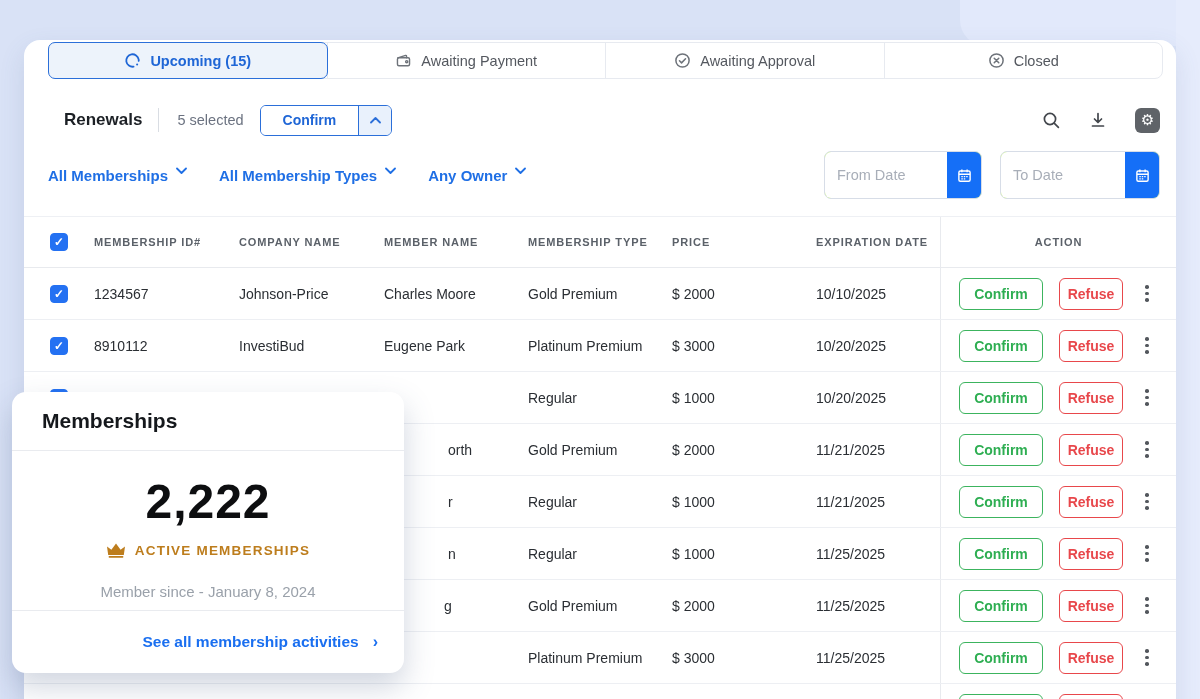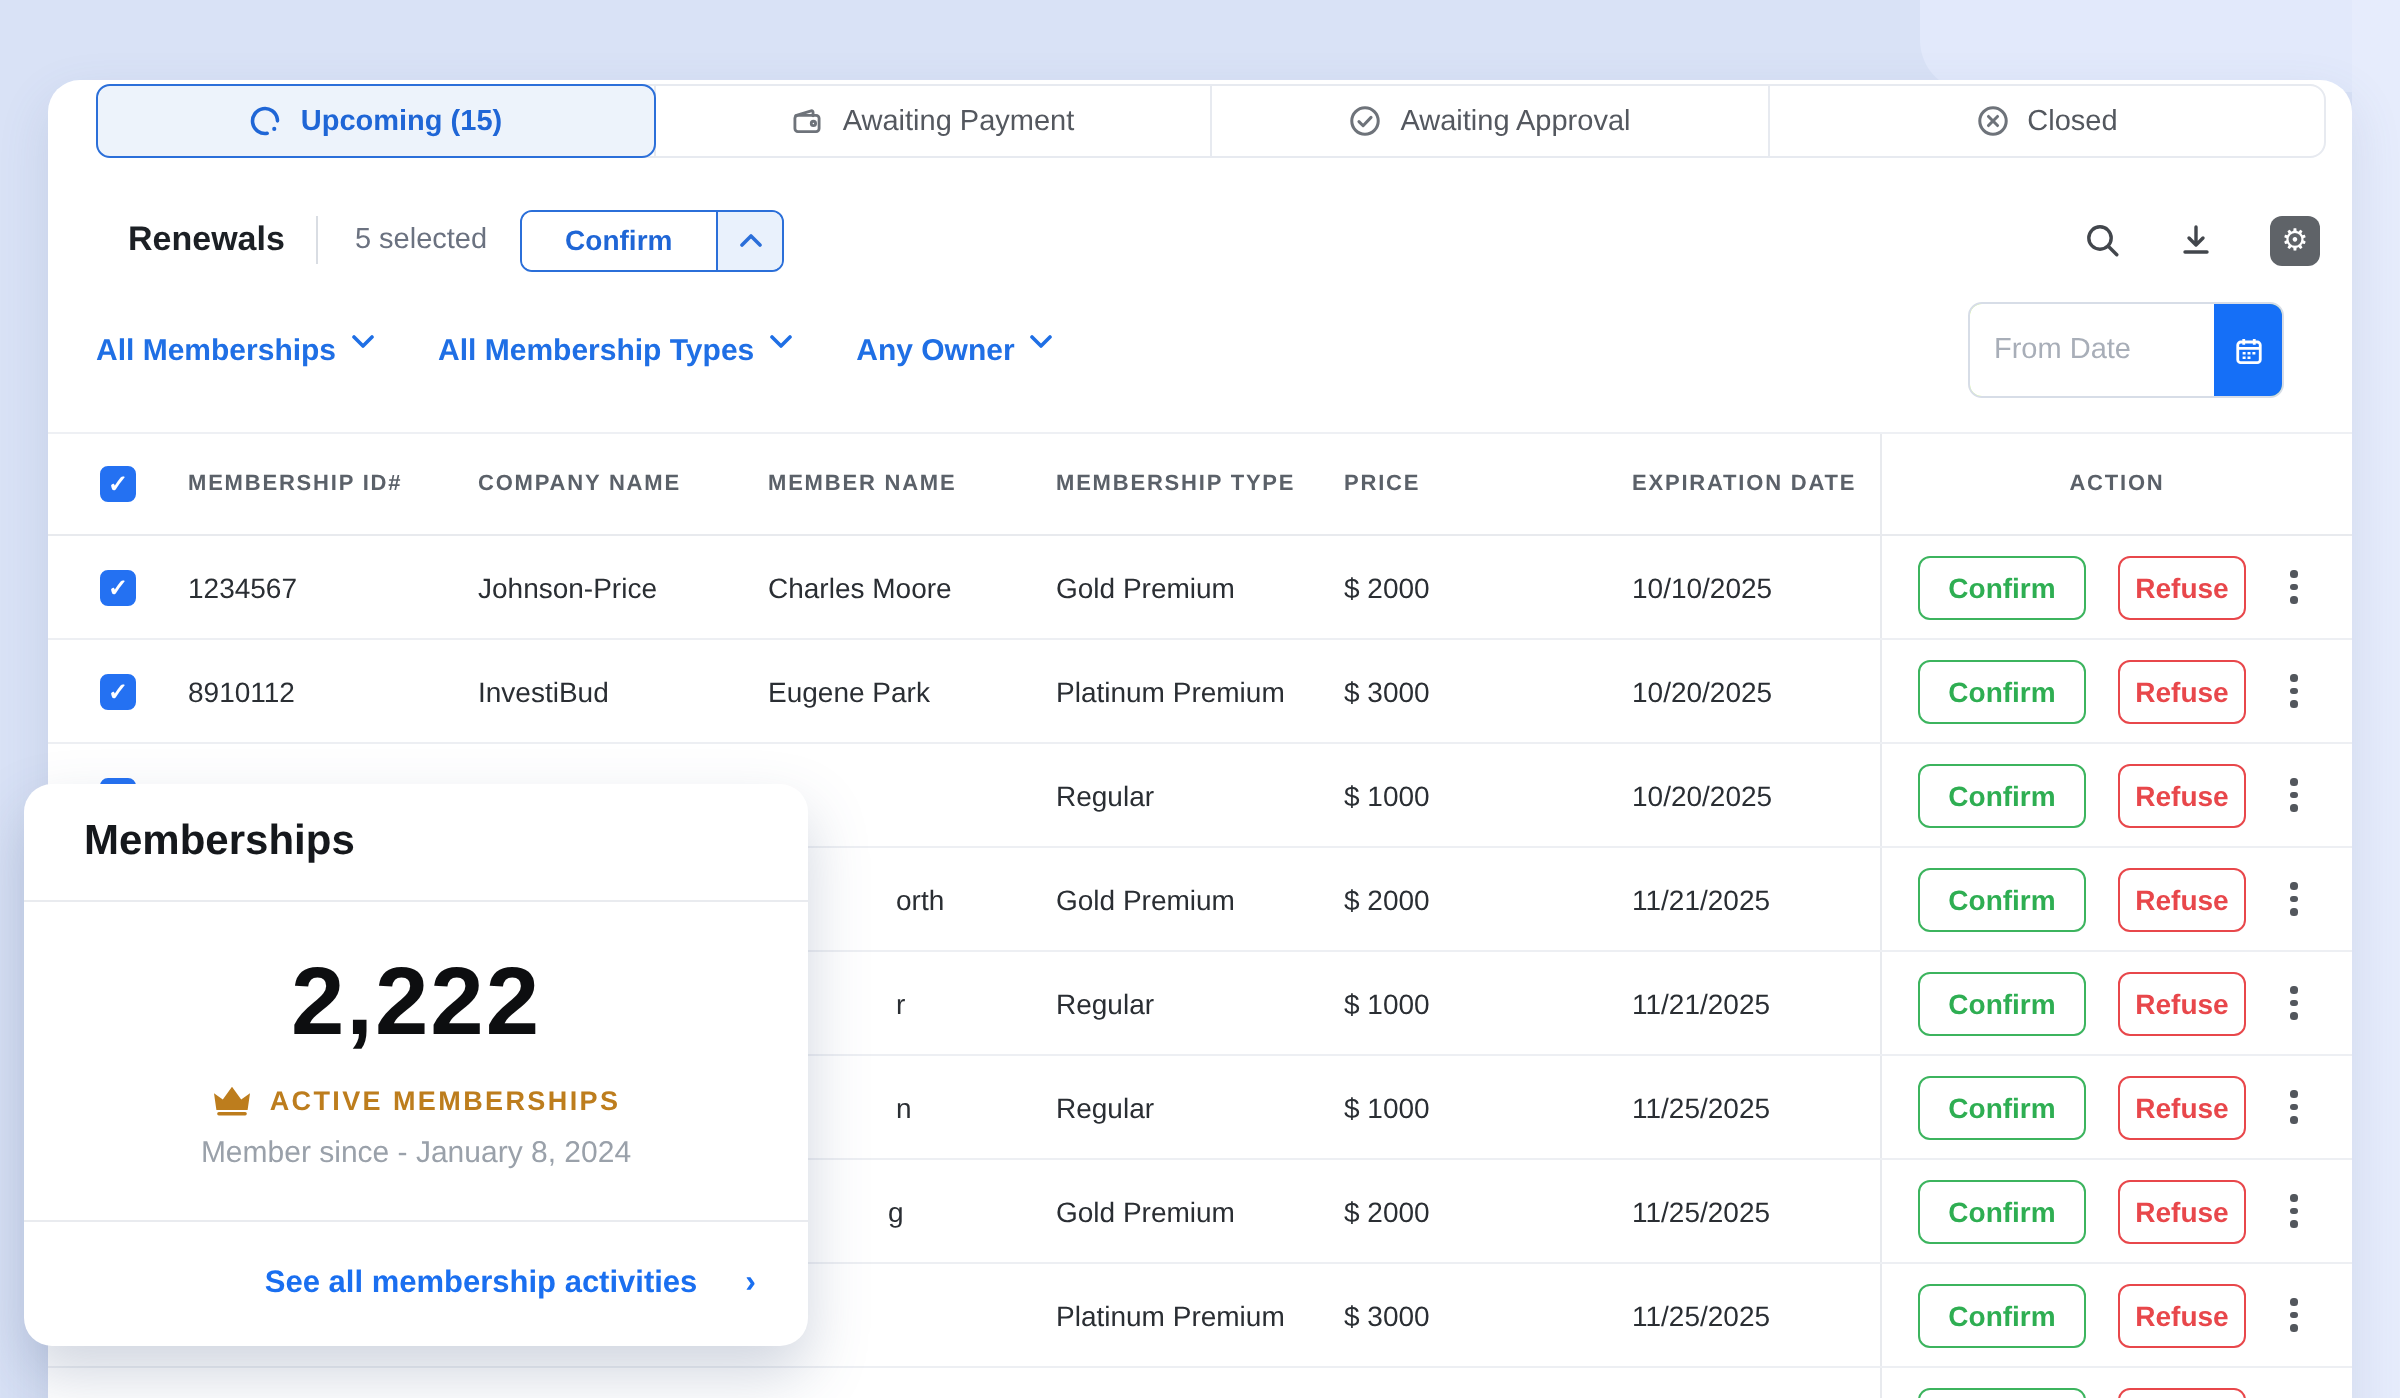--- a/index.html
+++ b/index.html
@@ -76,23 +76,23 @@
   
   .popup { position:absolute; left:12px; top:392px; width:392px; height:281px; background:#fff;
            border-radius:14px; box-shadow:0 14px 30px rgba(70,90,130,.25); z-index:30; }
   .popup .phead { height:59px; display:flex; align-items:center; padding:0 30px;
                   border-bottom:1px solid #e9ebef; }
   .popup .ptitle { font-size:21px; font-weight:bold; color:#15181c; }
   .popup .pbody { text-align:center; }
   .popup .bignum { font-size:48px; font-weight:bold; color:#0d0e10; letter-spacing:1px; margin-top:23px; }
   .popup .activerow { margin-top:13px; display:flex; align-items:center; justify-content:center; gap:9px;
                       color:#bd7d1d; font-size:13.5px; font-weight:bold; letter-spacing:1.2px; }
-  .popup .since { margin-top:10px; font-size:15px; color:#9aa1aa; }
+  .popup .since { margin-top:25px; font-size:15px; color:#9aa1aa; }
   .popup .pfoot { position:absolute; left:0; right:0; bottom:0; height:63px; border-top:1px solid #e9ebef;
-                  display:flex; align-items:center; justify-content:flex-end; padding-right:26px; gap:24px; }
+                  display:flex; align-items:center; justify-content:flex-end; padding-right:26px; gap:14px; }
   .popup .plink { color:#1a6ff0; font-size:15.5px; font-weight:bold; }
   .popup .pchev { color:#1a6ff0; font-size:16px; font-weight:bold; }
 </style>
 </head>
 <body>
 
 <div class="deco1"></div>
 <div class="deco2"></div>
 
 <div class="card">
@@ -189,20 +189,30 @@
       <input placeholder="From Date" style="">
       <span class="calbtn">
         <svg width="15" height="15" viewBox="0 0 16 16" fill="none" stroke="#ffffff" stroke-width="1.5">
             <rect x="2" y="3.2" width="12" height="11" rx="1.6"></rect>
             <path d="M2 6.6h12M5.2 1.6v3M10.8 1.6v3"></path>
             <path d="M4.6 9.2h1.6M7.2 9.2h1.6M9.8 9.2h1.6M4.6 11.6h1.6M7.2 11.6h1.6" stroke-width="1.3"></path>
           </svg>
       </span>
     </div>
     <span class="gap18"></span>
+    <div class="dateinput" style="width:160px">
+      <input placeholder="To Date" style="">
+      <span class="calbtn">
+        <svg width="15" height="15" viewBox="0 0 16 16" fill="none" stroke="#ffffff" stroke-width="1.5">
+            <rect x="2" y="3.2" width="12" height="11" rx="1.6"></rect>
+            <path d="M2 6.6h12M5.2 1.6v3M10.8 1.6v3"></path>
+            <path d="M4.6 9.2h1.6M7.2 9.2h1.6M9.8 9.2h1.6M4.6 11.6h1.6M7.2 11.6h1.6" stroke-width="1.3"></path>
+          </svg>
+      </span>
+    </div>
   </div>
 
   <div class="thead">
     <div class="cbwrap">
       <div class="checkbox checked">
           <span class="mark">✓</span>
         </div>
     </div>
     <div class="th">Membership ID#</div>
     <div class="th">Company Name</div>

